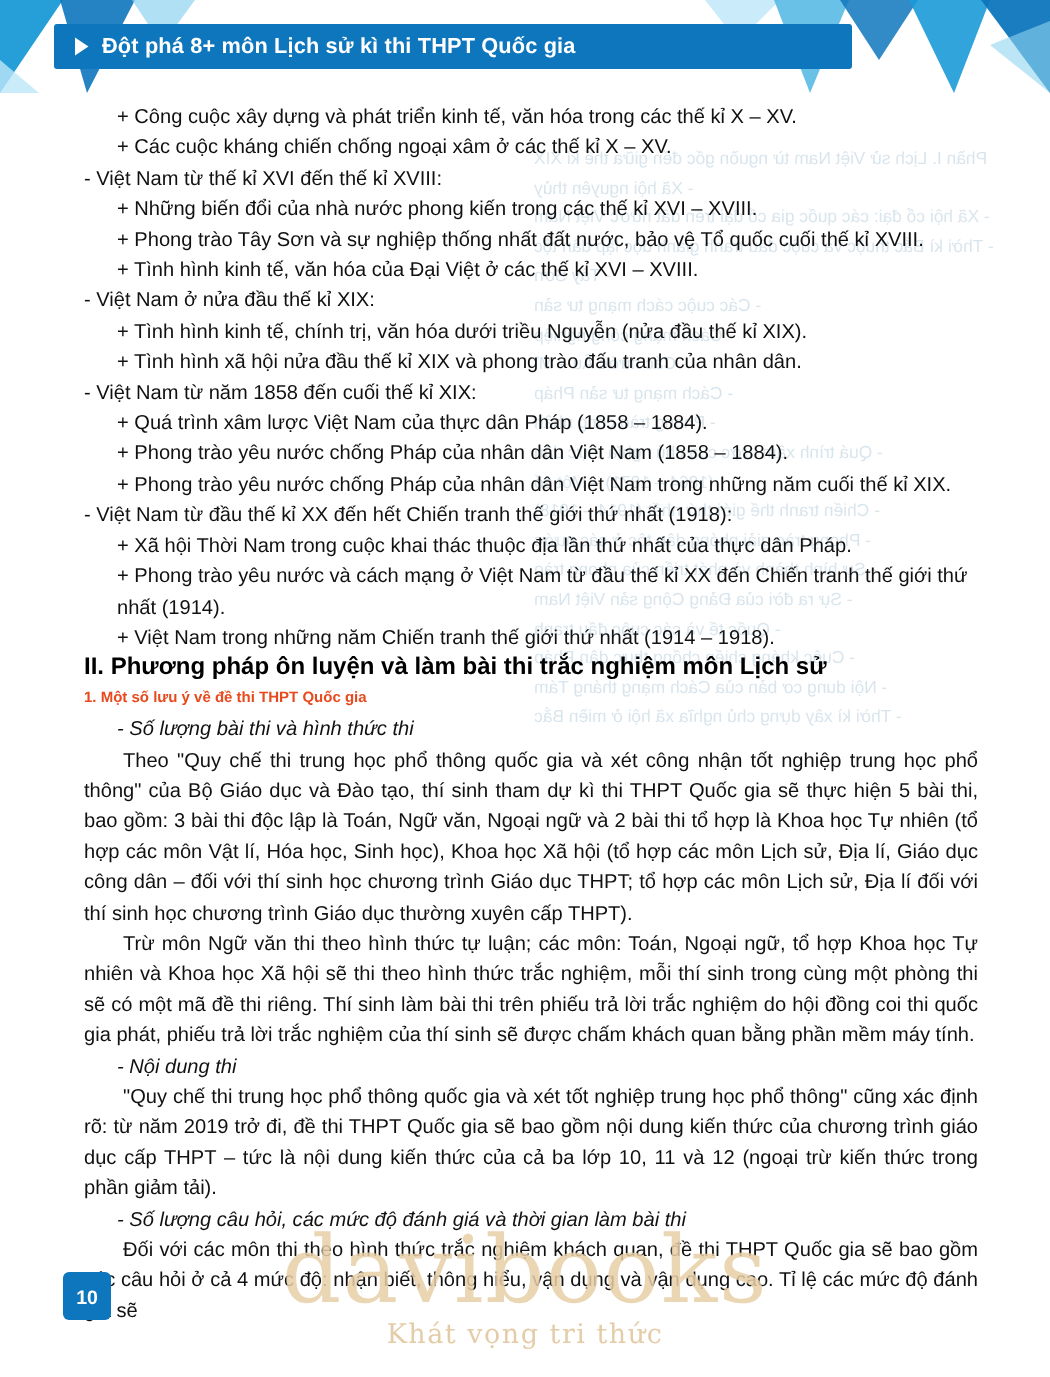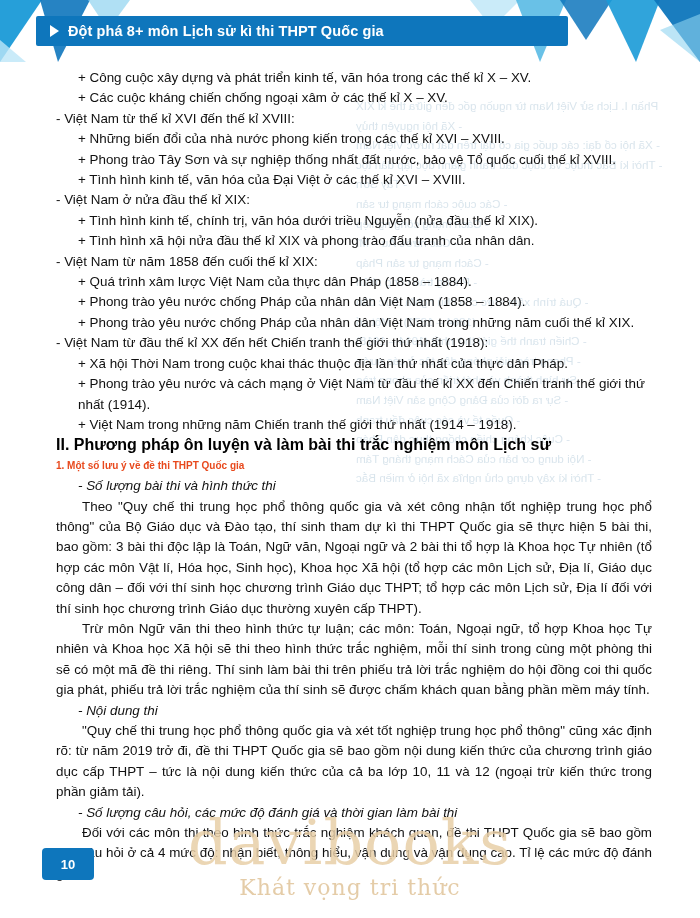--- a/index.html
+++ b/index.html
@@ -84,21 +84,21 @@
     padding-left: 22px;
     margin-top: 3px;
     margin-bottom: 1px;
   }
   .para { margin-top: 2px; text-align: justify; }
 
   
   .page-num {
     position: absolute;
     left: 42px; bottom: 38px;
-    width: 52px; height: 32px;
+    width: 32px; height: 32px;
     background: #0e76bc;
     color: #ffffff;
     border-radius: 4px;
     display: flex;
     align-items: center;
     justify-content: center;
     font-size: 13px;
     font-weight: bold;
   }
 
@@ -114,21 +114,21 @@
   .wm-main {
     font-family: "DejaVu Serif", serif;
     font-size: 62px;
     color: #e8cfa8;
     opacity: 0.85;
     letter-spacing: 1px;
     line-height: 60px;
   }
   .wm-sub {
     font-family: "DejaVu Serif", serif;
-    font-size: 22px;
+    font-size: 18px;
     color: #e2c79f;
     opacity: 0.9;
     letter-spacing: 1px;
     margin-top: 2px;
   }
 
   
   .bleed {
     position: absolute;
     right: 14px; top: 96px;

